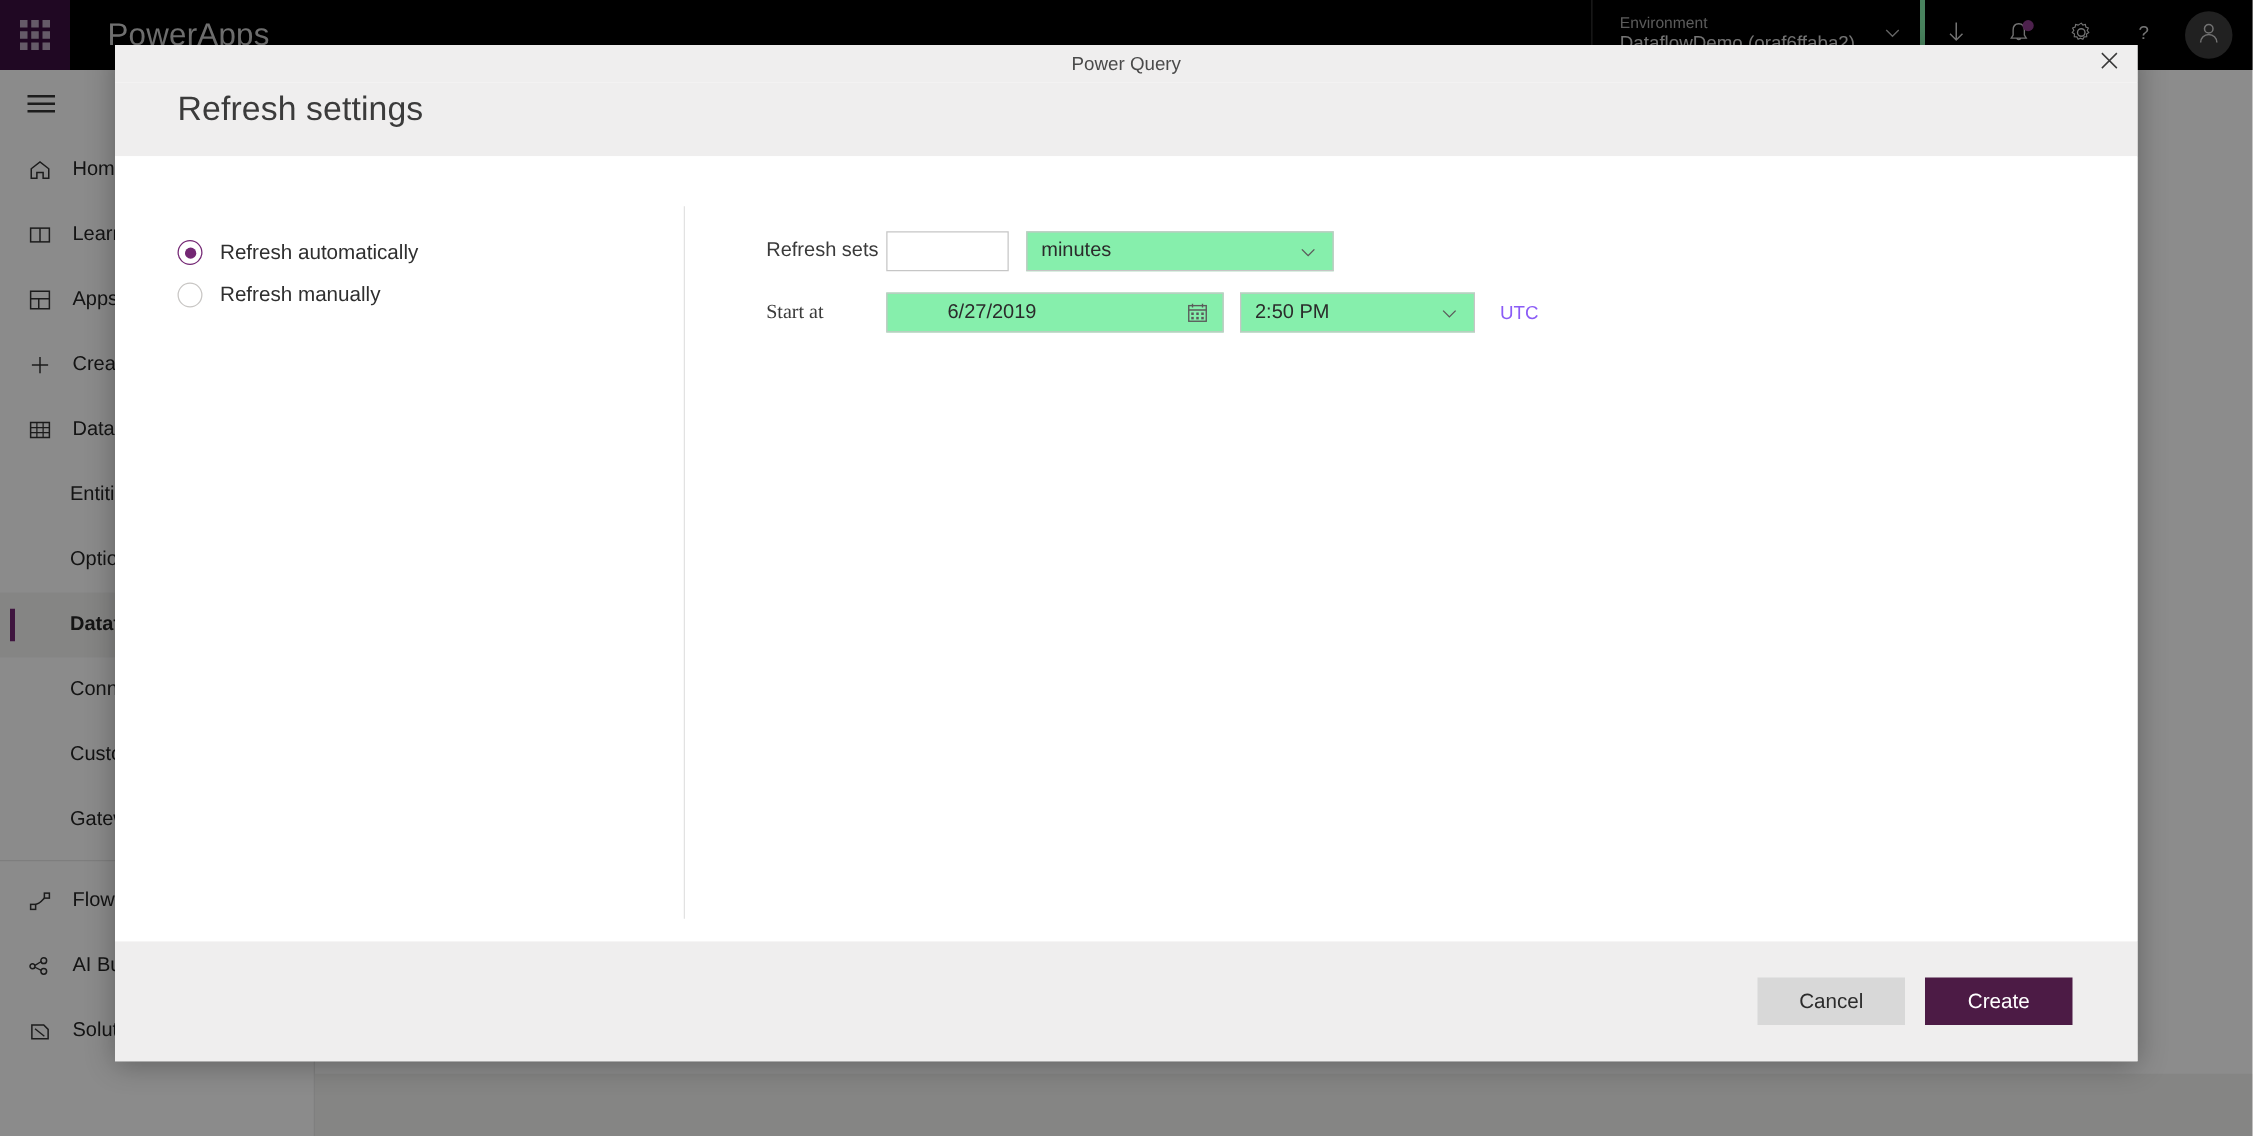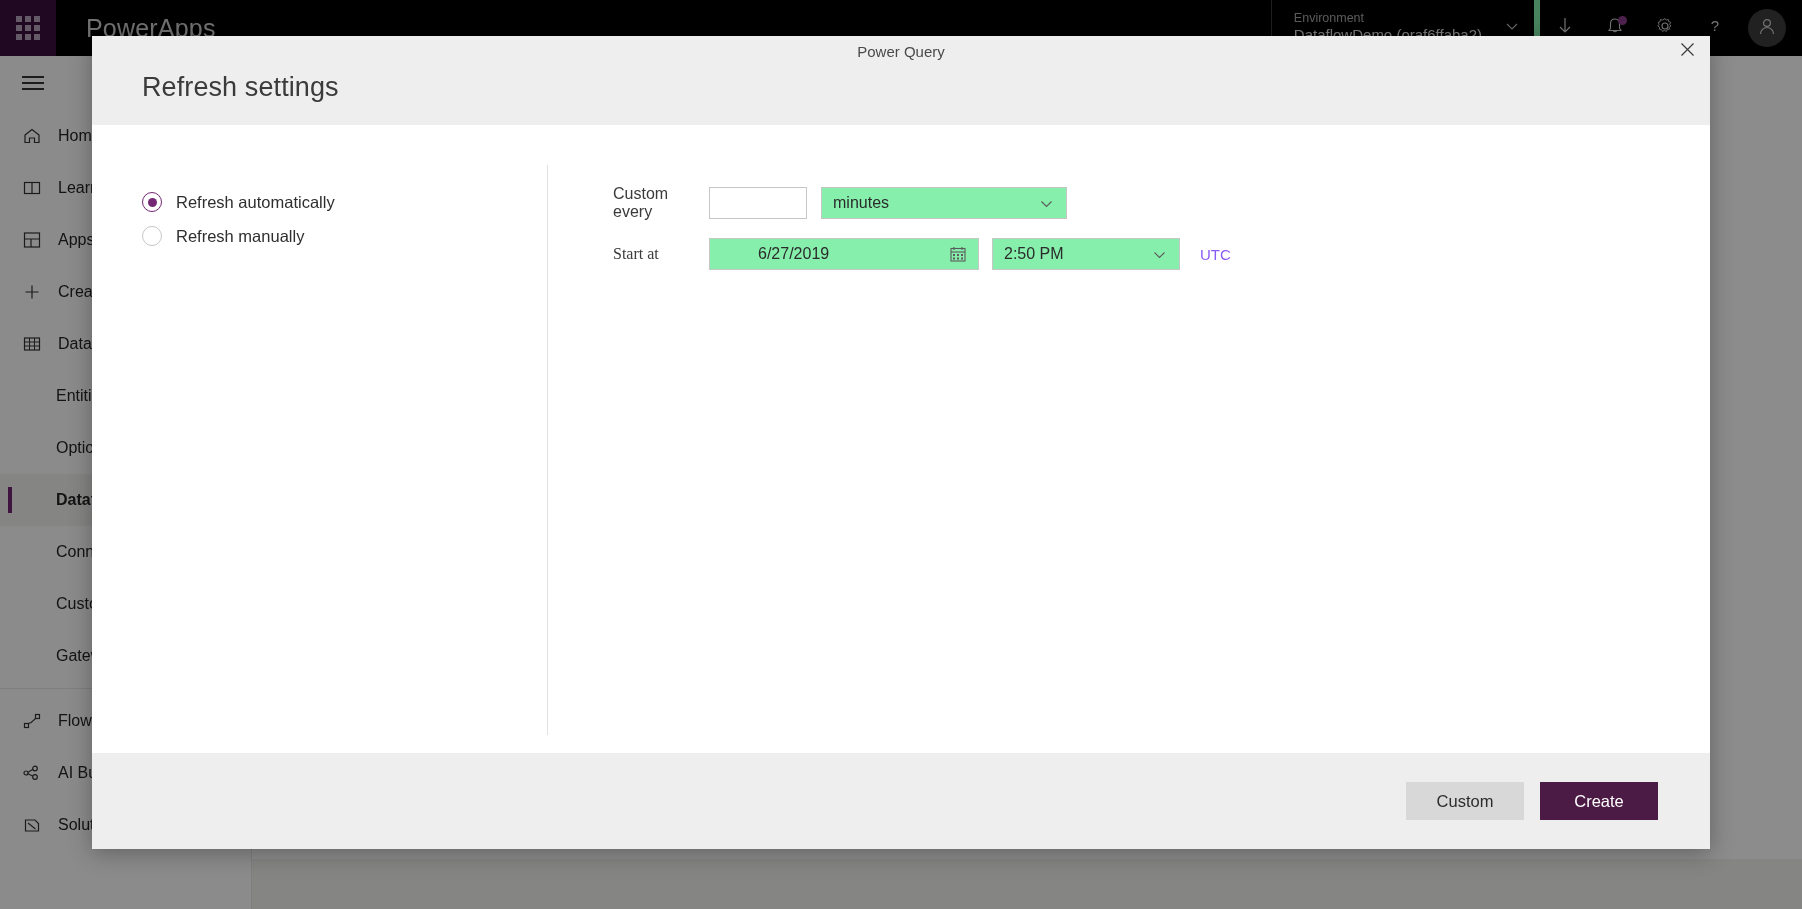--- a/index.html
+++ b/index.html
@@ -29,21 +29,21 @@
   .waffle-grid i { display: block; width: 6px; height: 6px; background: #b9a6bd; }
 
   #brand {
     color: #cfcfcf; font-size: 25px; letter-spacing: .2px;
     padding-left: 30px; font-weight: 400; white-space: nowrap;
   }
 
   #top-right { margin-left: auto; display: flex; align-items: center; height: 56px; }
   #env-picker {
     display: flex; align-items: center; height: 56px;
-    padding: 0 14px 0 22px; border-left: 1px solid #3a3a3a; border-right: 6px solid #86efac;
+    padding: 0 14px 0 22px; border-left: 1px solid #3a3a3a; border-right: 4px solid #86efac;
     min-width: 260px; color: #d0d0d0;
   }
   #env-text { display: flex; flex-direction: column; line-height: 1.25; }
   #env-label { font-size: 12.5px; color: #a8a8a8; }
   #env-value { font-size: 15px; color: #e2e2e2; white-space: nowrap; }
   #env-chevron { margin-left: 22px; color: #bdbdbd; }
 
   .topicon {
     width: 50px; height: 56px; display: flex; align-items: center; justify-content: center;
     color: #d8d8d8; position: relative;
@@ -387,21 +387,21 @@
           <span class="radio"></span>
           <span class="radio-label">Refresh manually</span>
         </div>
       </div>
 
       <div id="pane-divider"></div>
 
       <div id="pane-right">
 
         <div class="field-row">
-          <span class="field-label lbl-refresh">Custom every</span>
+          <span class="field-label lbl-refresh">Refresh sets</span>
           <input id="refresh-every-input" class="txtbox" type="text" placeholder="" value="" style="">
           <div id="unit-combo" class="combo">
             <span class="cv">minutes</span>
             <span class="chev">
               <svg width="17" height="17" viewBox="0 0 17 17">
                   <path d="M3.5 6.5 L8.5 11.5 L13.5 6.5" fill="none" stroke="currentColor" stroke-width="1.1"></path>
                 </svg>
             </span>
           </div>
         </div>
@@ -432,17 +432,17 @@
                 </svg>
             </span>
           </div>
           <span id="tz-label">UTC</span>
         </div>
 
       </div>
     </div>
 
     <div id="modal-footer">
-      <button id="cancel-button" class="btn">Custom</button>
+      <button id="cancel-button" class="btn">Cancel</button>
       <button id="create-button" class="btn">Create</button>
     </div>
   </div>
 </div>
 
 </body></html>

